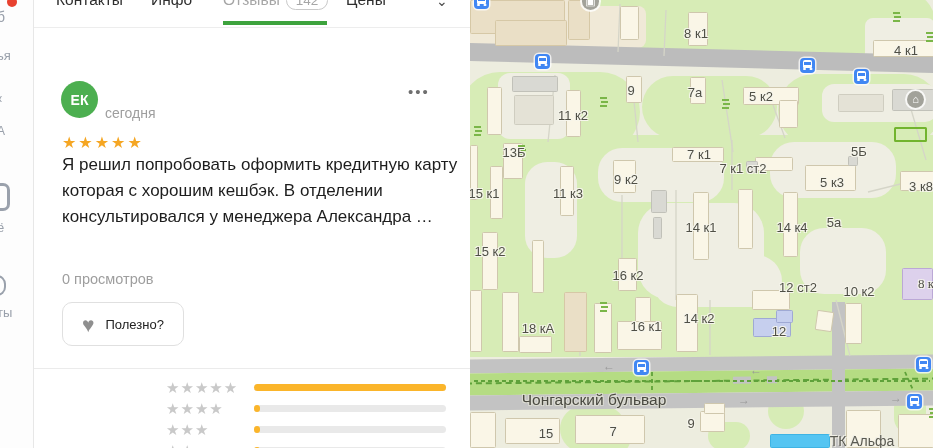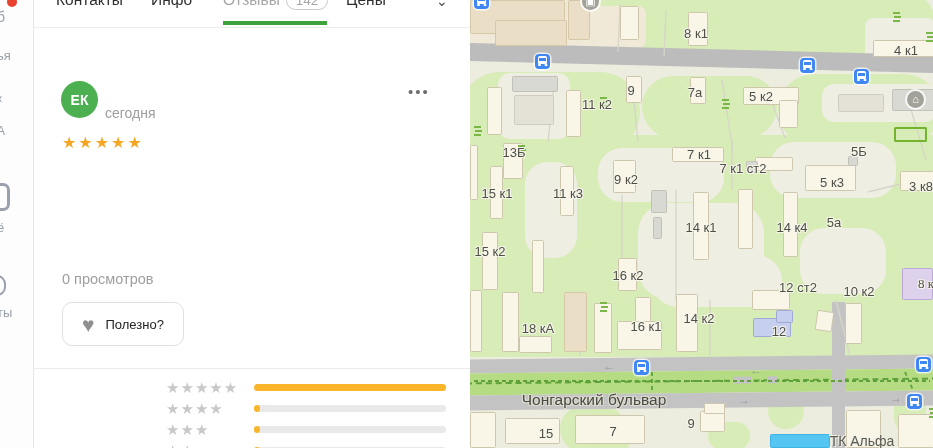--- a/index.html
+++ b/index.html
@@ -112,20 +112,21 @@
         <div class="tab" style="left: 117px;">Инфо</div>
         <div class="tab muted" style="left: 189px;">Отзывы<span class="badge">142</span></div>
         <div class="tab" style="left: 312px;">Цены</div>
       </div>
 
 
     <div class="avatar" style="background: rgb(76, 175, 80);">ЕК</div>
     <div class="menu-dots">•••</div>
     <div class="review-date">сегодня</div>
     <div class="rstars" style="color: rgb(245, 166, 35);">★★★★★</div>
+    <div class="rtext">Я решил попробовать оформить кредитную карту которая с хорошим кешбэк. В отделении консультировался у менеджера Александра …</div>
     <div class="views">0 просмотров</div>
     <div class="helpful">
       <span class="heart">♥</span>
       <span class="helpful-label">Полезно?</span>
     </div>
 
     <div class="hdivider"></div>
     <div class="dist">
         <div class="drow">
           <span class="dstars">★★★★★</span>
@@ -274,29 +275,29 @@
       <div class="trees" style="left: 456px; top: 32px;"></div>
       <div class="trees" style="left: 48px; top: 145px;"></div>
       <div class="trees" style="left: 4px; top: 126px;"></div>
       <div class="trees" style="left: 130px; top: 302px;"></div>
       <div class="trees" style="left: 459px; top: 408px;"></div>
       <div class="mlabel" style="left: 226px; top: 33px; z-index: 5;">8 к1</div>
       <div class="mlabel" style="left: 436px; top: 50px; z-index: 5;">4 к1</div>
       <div class="mlabel" style="left: 161px; top: 90px; z-index: 5;">9</div>
       <div class="mlabel" style="left: 225px; top: 92px; z-index: 5;">7а</div>
       <div class="mlabel" style="left: 291px; top: 96px; z-index: 5;">5 к2</div>
-      <div class="mlabel" style="left: 103px; top: 104px; z-index: 5; margin-left: 24px;">11 к2</div>
+      <div class="mlabel" style="left: 103px; top: 115px; z-index: 5;">11 к2</div>
       <div class="mlabel" style="left: 44px; top: 152px; z-index: 5;">13Б</div>
       <div class="mlabel" style="left: 229px; top: 154px; z-index: 5;">7 к1</div>
       <div class="mlabel" style="left: 389px; top: 151px; z-index: 5;">5Б</div>
       <div class="mlabel" style="left: 273px; top: 168px; z-index: 5;">7 к1 ст2</div>
       <div class="mlabel" style="left: 156px; top: 179px; z-index: 5;">9 к2</div>
       <div class="mlabel" style="left: 362px; top: 182px; z-index: 5;">5 к3</div>
       <div class="mlabel" style="left: 451px; top: 186px; z-index: 5;">3 к8</div>
-      <div class="mlabel" style="left: 27px; top: 193px; z-index: 5;">15 к1</div>
+      <div class="mlabel" style="left: 14px; top: 193px; z-index: 5;">15 к1</div>
       <div class="mlabel" style="left: 98px; top: 193px; z-index: 5;">11 к3</div>
       <div class="mlabel" style="left: 231px; top: 227px; z-index: 5;">14 к1</div>
       <div class="mlabel" style="left: 322px; top: 227px; z-index: 5;">14 к4</div>
       <div class="mlabel" style="left: 364px; top: 222px; z-index: 5;">5а</div>
       <div class="mlabel" style="left: 20px; top: 251px; z-index: 5;">15 к2</div>
       <div class="mlabel" style="left: 158px; top: 275px; z-index: 5;">16 к2</div>
       <div class="mlabel" style="left: 328px; top: 287px; z-index: 5;">12 ст2</div>
       <div class="mlabel" style="left: 389px; top: 291px; z-index: 5;">10 к2</div>
       <div class="mlabel" style="left: 456px; top: 284px; z-index: 5; font-family: Liberation Serif, serif;">8 к</div>
       <div class="mlabel" style="left: 68px; top: 328px; z-index: 5;">18 кА</div>

